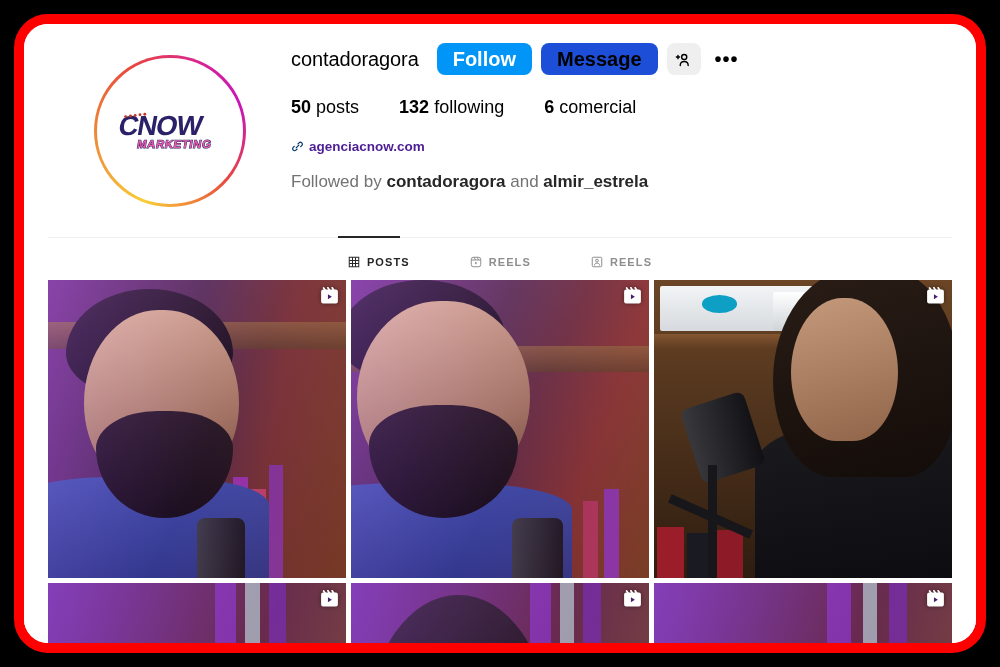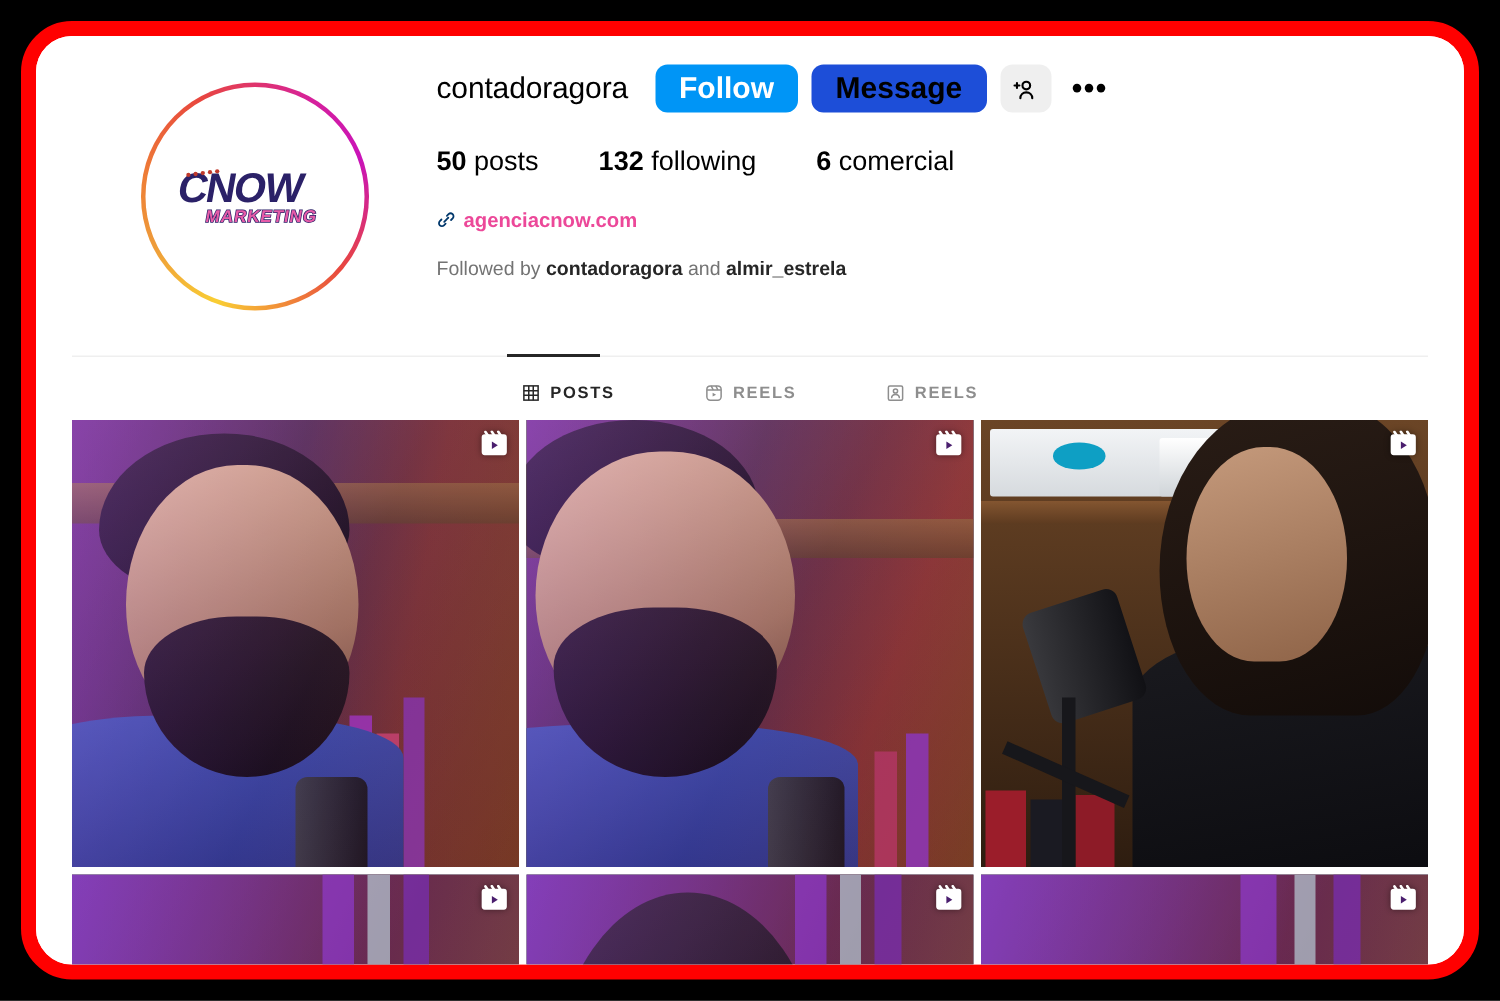--- a/index.html
+++ b/index.html
@@ -153,29 +153,29 @@
 
   
   .bio { margin-top: 19px; font-size: 13.5px; line-height: 1.45; color: #000000; }
   .bio-name { font-weight: 700; font-size: 13.5px; }
   .bio-text { margin-top: 9px; max-width: 565px; }
   .bio-link {
     margin-top: 3px;
     display: flex;
     align-items: center;
     gap: 5px;
-    color: #ec4899;
+    color: #4c1d95;
     font-weight: 600;
     font-size: 13.5px;
     cursor: pointer;
   }
   .link-icon { display: inline-block; width: 13px; height: 13px; }
   .followed-by {
     margin-top: 13px;
-    font-size: 13px;
+    font-size: 17px;
     color: #737373;
   }
   .followed-by b { color: #262626; font-weight: 700; }
 
   
   .divider {
     margin: 30px 24px 0 24px;
     height: 1px;
     background: #EFEFEF;
     position: relative;

